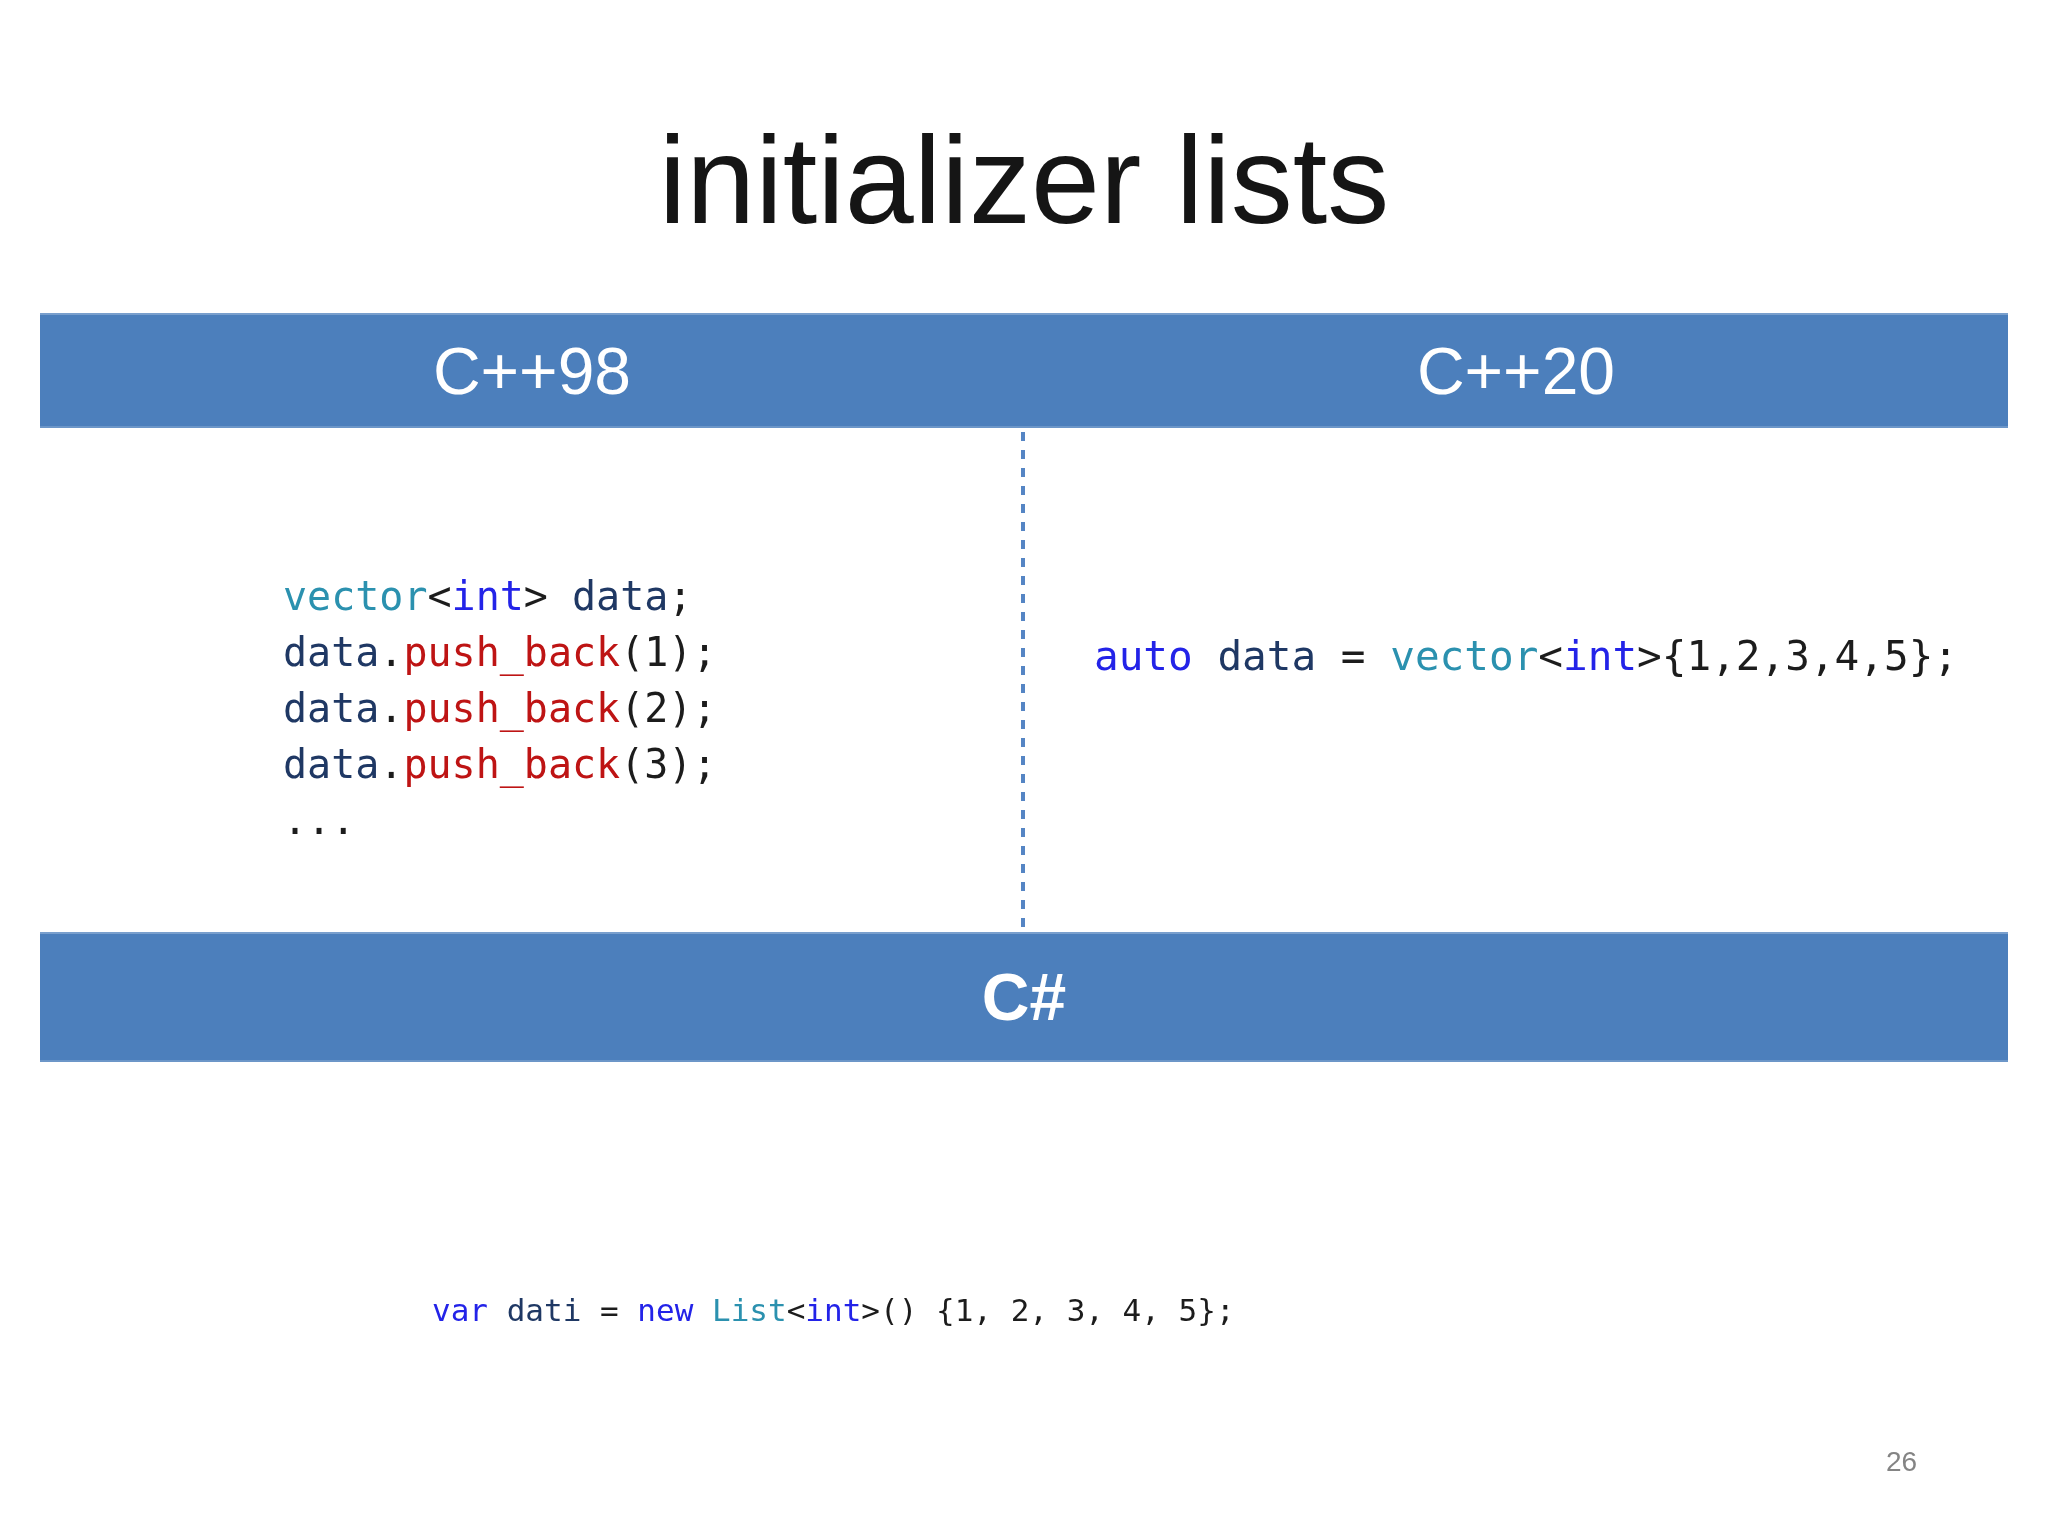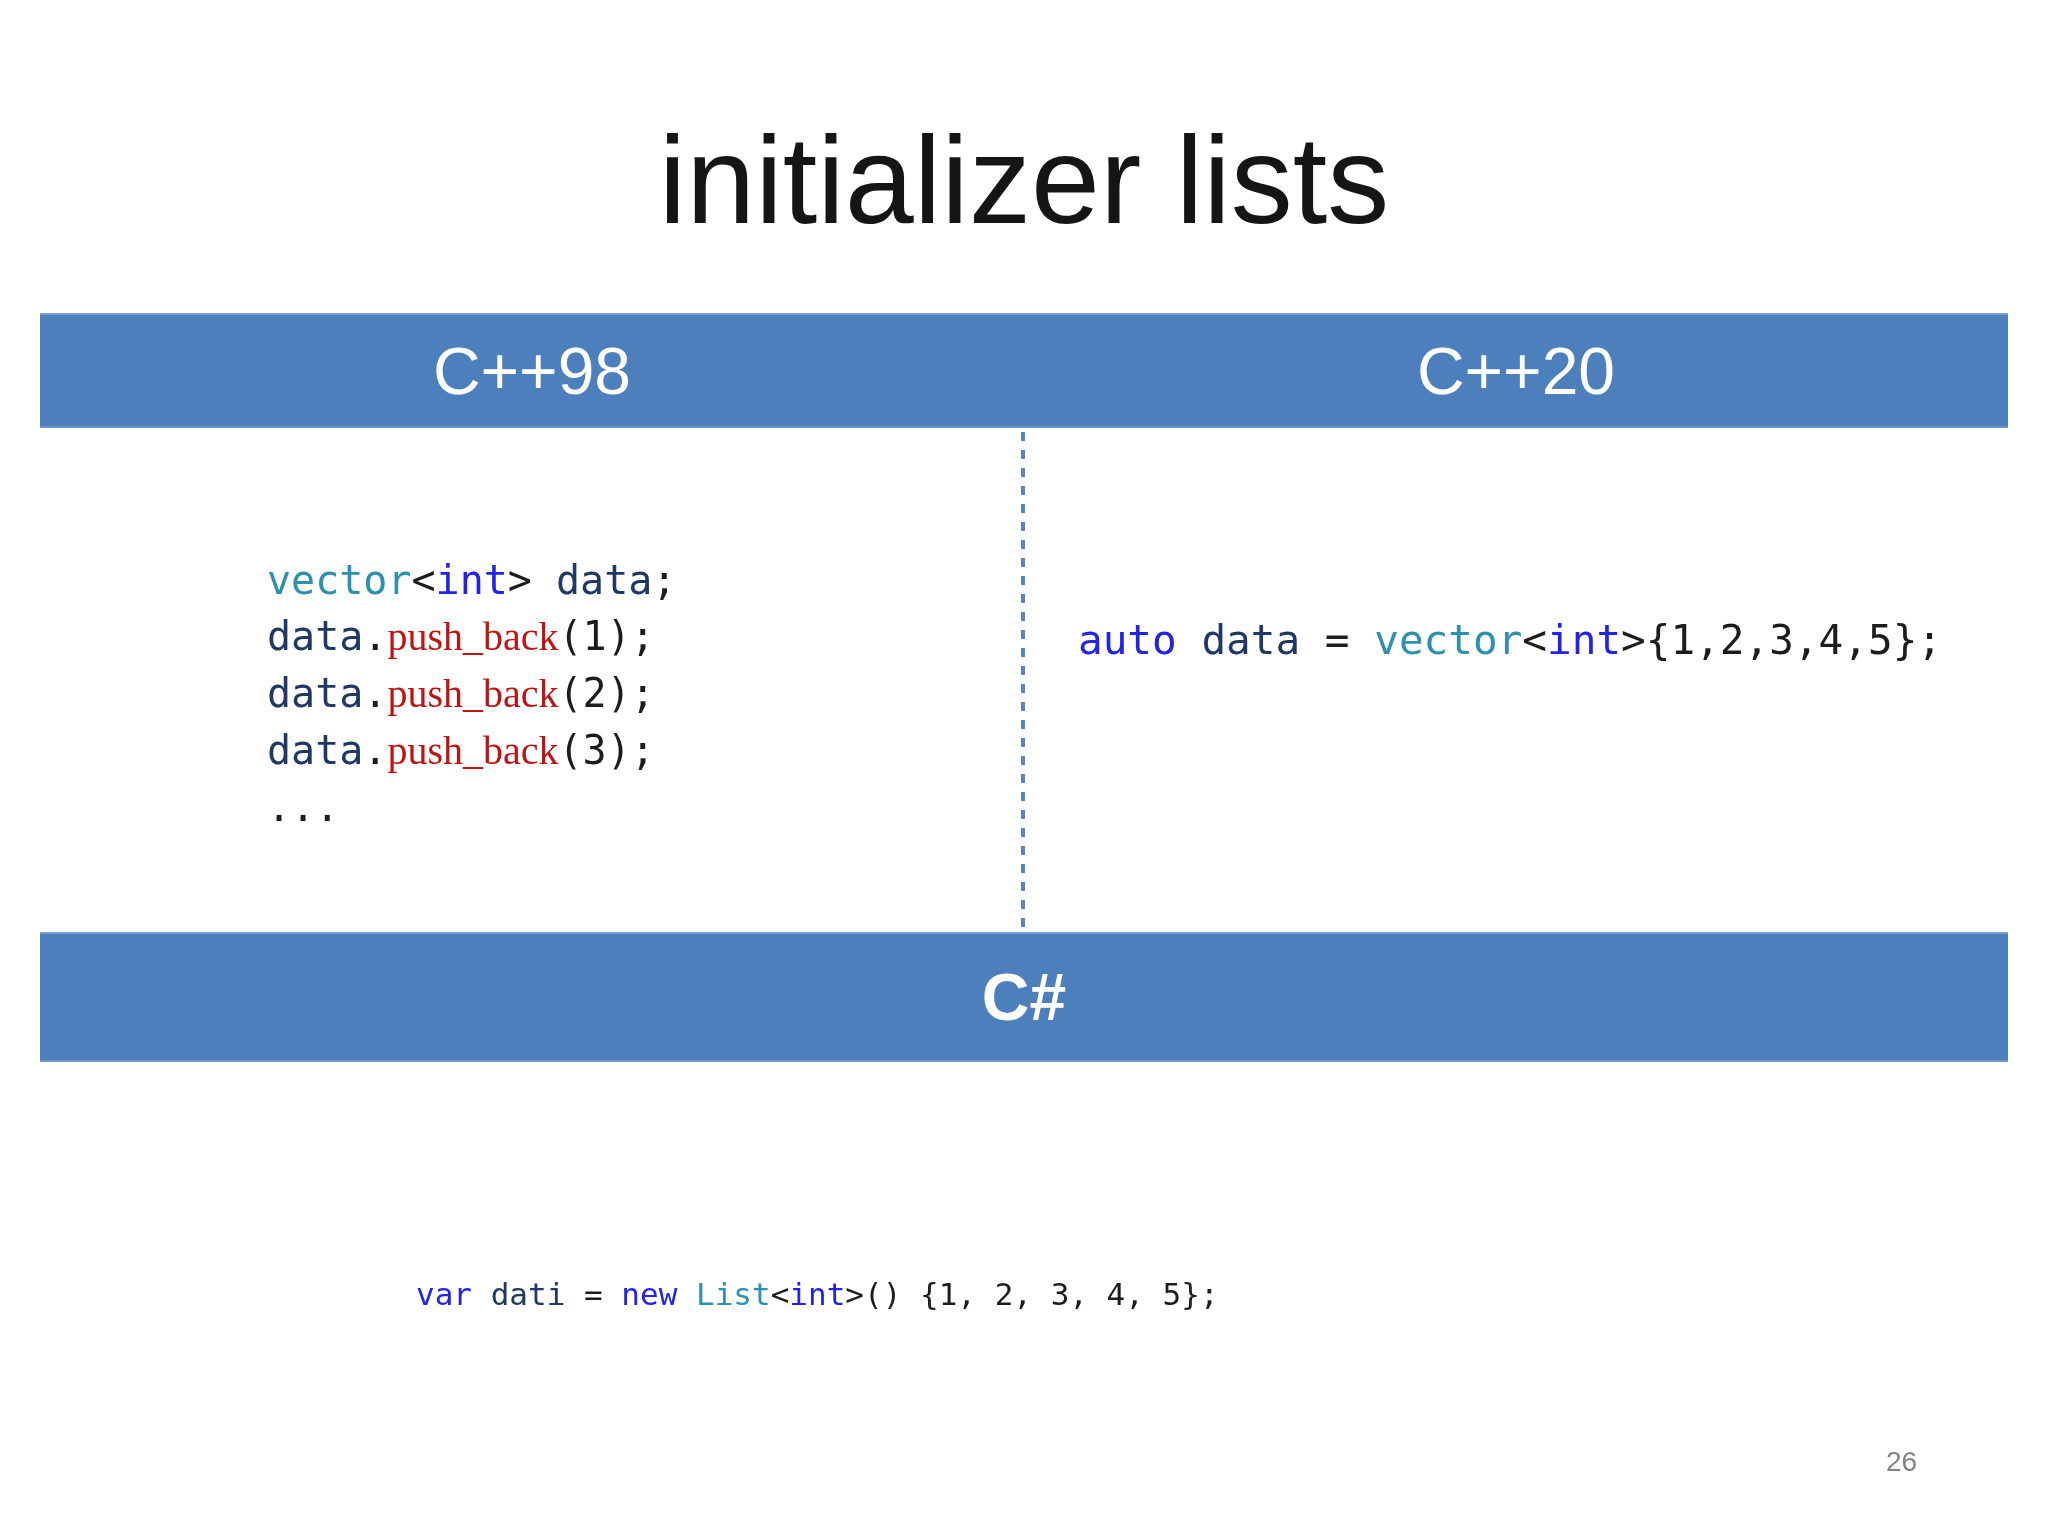--- a/index.html
+++ b/index.html
@@ -40,32 +40,32 @@
   .divider{
     position:absolute;
     left:1021px;top:432px;
     width:4px;height:498px;
     background:repeating-linear-gradient(
       to bottom,
       var(--divider-blue) 0px, var(--divider-blue) 9px,
       transparent 9px, transparent 18px);
   }
   .code{
-    position:absolute;margin:0;
+    position:absolute;margin:16px;
     font-family:"DejaVu Sans Mono",monospace;
     color:var(--code-black);
     white-space:pre;
   }
   .code-left{left:267px;top:552px;font-size:40px;line-height:56px;}
   .code-right{left:1078px;top:612px;font-size:41px;line-height:56px;}
   .code-bottom{left:416px;top:1264px;font-size:31px;line-height:60px;}
   .tok-teal{color:var(--code-teal);}
   .tok-blue{color:var(--code-blue);}
   .tok-navy{color:var(--code-navy);font-weight:500;}
-  .tok-red{color:var(--code-red);font-family:Liberation Serif, serif;}
+  .tok-red{color:var(--code-red);}
   .tok-black{color:var(--code-black);}
   .page-number{
     position:absolute;left:1886px;top:1446px;
     font-size:28px;color:var(--page-gray);
   }
 </style>
 </head>
 <body>
 
 <div class="slide">

